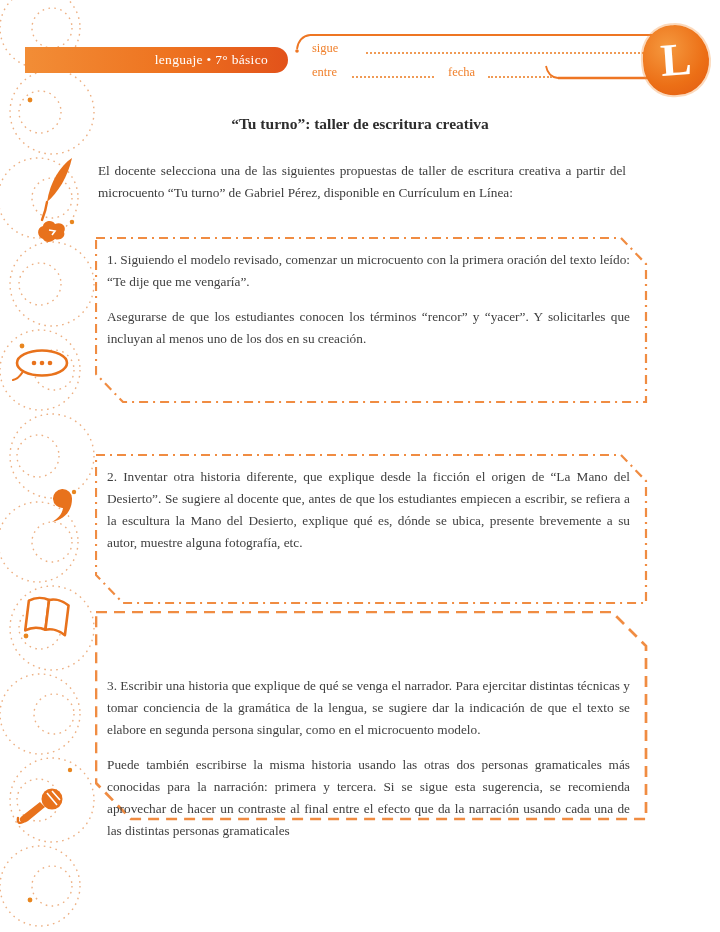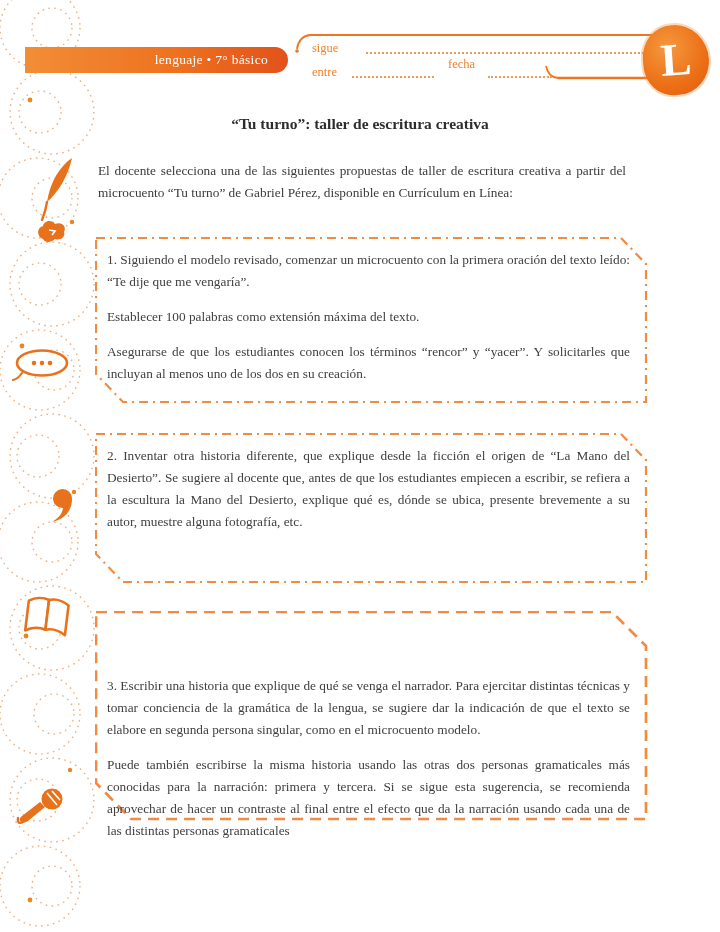--- a/index.html
+++ b/index.html
@@ -42,21 +42,21 @@
   }
   
   .box{position:absolute;left:95px;width:553px;}
   .box svg.frame{position:absolute;left:0;top:0;}
   .box-content{
     position:absolute;left:12px;top:12px;right:18px;
     font-size:13.3px;line-height:1.66;text-align:justify;color:#404040;
   }
   .box-content p{margin:0 0 13px 0;}
   #box-1{top:237px;height:167px;}
-  #box-2{top:433px;height:151px;}
+  #box-2{top:454px;height:151px;}
   #box-3{top:611px;height:210px;}
 </style>
 </head>
 <body>
 
 <div id="page">
 
   <div id="decor-strip">
     <svg width="95" height="932" viewBox="0 0 95 932">
       <g fill="none" stroke="#edb083" stroke-width="1.4" stroke-dasharray="1.6 4.4">
@@ -140,39 +140,38 @@
       <path d="M22,7 H368" stroke="#ee7623" stroke-width="1.8" fill="none"></path>
       <path d="M22,7 C14,8 10,14 9,21" stroke="#ee7623" stroke-width="1.8" fill="none"></path>
       <circle cx="9" cy="23" r="1.8" fill="#ee7623"></circle>
       <path d="M258,38 q2,11 12,12" stroke="#ee7623" stroke-width="1.8" fill="none"></path>
       <path d="M270,50 H402" stroke="#ee7623" stroke-width="2.4" fill="none"></path>
     </svg>
     <span class="form-label" style="left:312px;top:41px;">sigue</span>
     <div class="dotline" style="left:366px;top:52px;width:290px;"></div>
     <span class="form-label" style="left:312px;top:65px;">entre</span>
     <div class="dotline" style="left:352px;top:76px;width:82px;"></div>
-    <span class="form-label" style="left:448px;top:57px;">fecha</span>
+    <span class="form-label" style="left:448px;top:65px;">fecha</span>
     <div class="dotline" style="left:488px;top:76px;width:64px;"></div>
 
     <div id="logo">
       <span>L</span>
     </div>
   </div>
 
   <div id="title">“Tu turno”: taller de escritura creativa</div>
 
   <div id="intro">El docente selecciona una de las siguientes propuestas de taller de escritura creativa a partir del microcuento “Tu turno” de Gabriel Pérez, disponible en Currículum en Línea:</div>
 
   <div class="box" id="box-1">
     <svg class="frame" width="553" height="167" viewBox="0 0 553 167">
       <path d="M1,1 H526 L551,27 V165 H28 L1,137 Z" fill="none" stroke="#f08c42" stroke-width="2.2" stroke-dasharray="9 5 2 5"></path>
     </svg>
     <div class="box-content">
       <p>1. Siguiendo el modelo revisado, comenzar un microcuento con la primera oración del texto leído: “Te dije que me vengaría”.</p>
-      <p>Establecer 100 palabras como extensión máxima del texto.</p>
       <p>Asegurarse de que los estudiantes conocen los términos “rencor” y “yacer”. Y solicitarles que incluyan al menos uno de los dos en su creación.</p>
     </div>
   </div>
 
   <div class="box" id="box-2">
     <svg class="frame" width="553" height="151" viewBox="0 0 553 151">
       <path d="M1,1 H526 L551,27 V149 H28 L1,121 Z" fill="none" stroke="#f08c42" stroke-width="2.2" stroke-dasharray="9 5 2 5"></path>
     </svg>
     <div class="box-content">
       <p>2. Inventar otra historia diferente, que explique desde la ficción el origen de “La Mano del Desierto”. Se sugiere al docente que, antes de que los estudiantes empiecen a escribir, se refiera a la escultura la Mano del Desierto, explique qué es, dónde se ubica, presente brevemente a su autor, muestre alguna fotografía, etc.</p>

